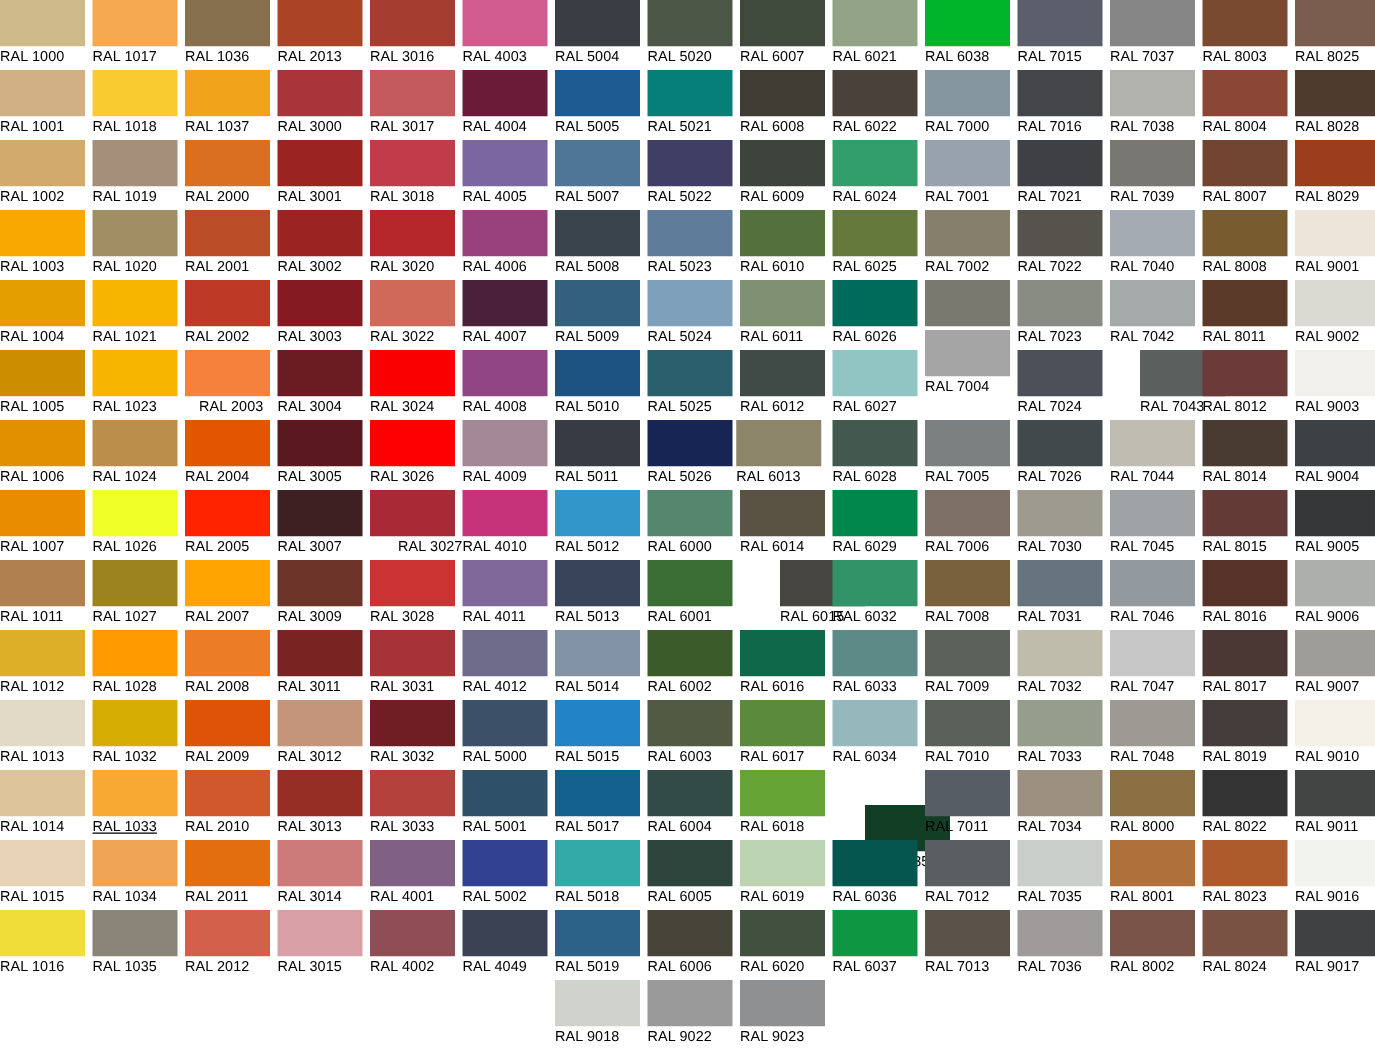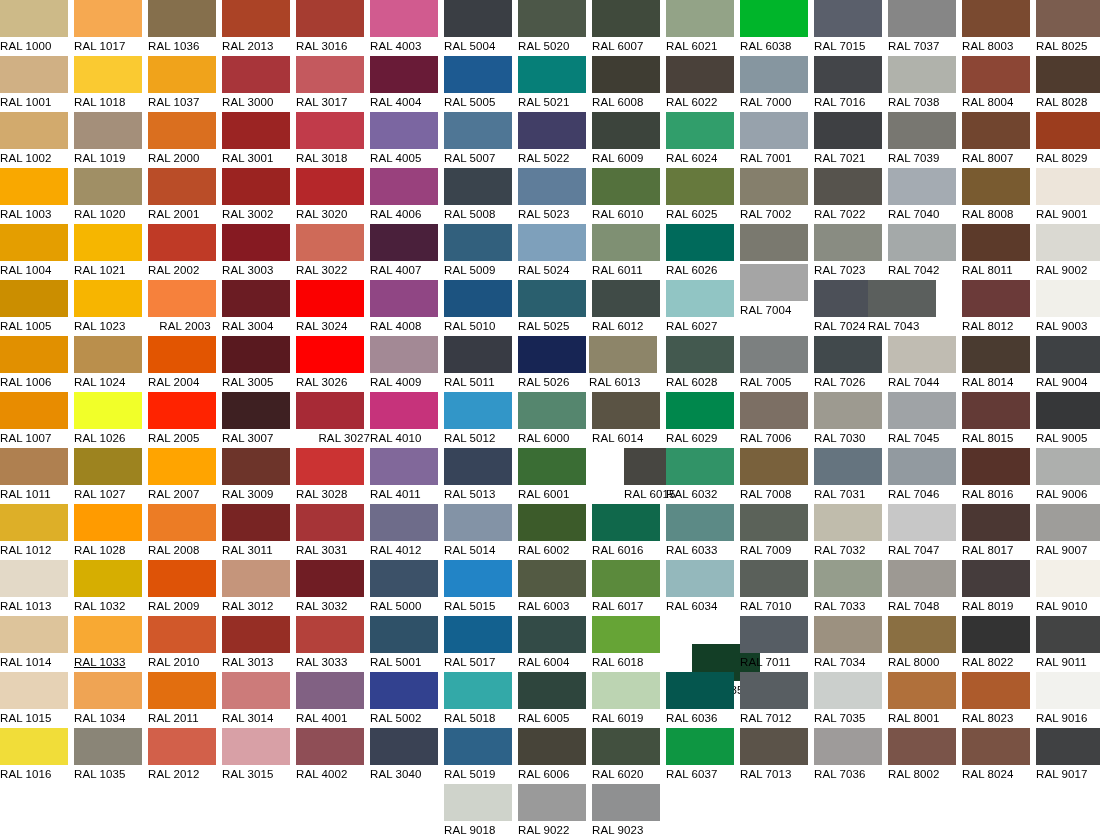--- a/index.html
+++ b/index.html
@@ -366,21 +366,21 @@
     <div class="cell" style="left: 370px; top: 616px;">
       <span class="swatch" style="background: rgb(47, 81, 104);"></span>
       <span class="label">RAL 5001</span>
     </div>
     <div class="cell" style="left: 370px; top: 672px;">
       <span class="swatch" style="background: rgb(50, 65, 143);"></span>
       <span class="label">RAL 5002</span>
     </div>
     <div class="cell" style="left: 370px; top: 728px;">
       <span class="swatch" style="background: rgb(58, 66, 84);"></span>
-      <span class="label">RAL 3040</span>
+      <span class="label">RAL 4049</span>
     </div>
     <div class="cell" style="left: 444px; top: 0px;">
       <span class="swatch" style="background: rgb(58, 62, 68);"></span>
       <span class="label">RAL 5004</span>
     </div>
     <div class="cell" style="left: 444px; top: 56px;">
       <span class="swatch" style="background: rgb(29, 90, 145);"></span>
       <span class="label">RAL 5005</span>
     </div>
     <div class="cell" style="left: 444px; top: 112px;">
@@ -736,21 +736,21 @@
       <span class="label">RAL 7039</span>
     </div>
     <div class="cell" style="left: 888px; top: 168px;">
       <span class="swatch" style="background: rgb(164, 171, 178);"></span>
       <span class="label">RAL 7040</span>
     </div>
     <div class="cell" style="left: 888px; top: 224px;">
       <span class="swatch" style="background: rgb(164, 169, 169);"></span>
       <span class="label">RAL 7042</span>
     </div>
-    <div class="cell" style="left: 868px; top: 280px;">
+    <div class="cell" style="left: 912px; top: 280px;">
       <span class="swatch" style="background: rgb(91, 95, 93);"></span>
       <span class="label">RAL 7043</span>
     </div>
     <div class="cell" style="left: 888px; top: 336px;">
       <span class="swatch" style="background: rgb(192, 188, 178);"></span>
       <span class="label">RAL 7044</span>
     </div>
     <div class="cell" style="left: 888px; top: 392px;">
       <span class="swatch" style="background: rgb(159, 163, 166);"></span>
       <span class="label">RAL 7045</span>

